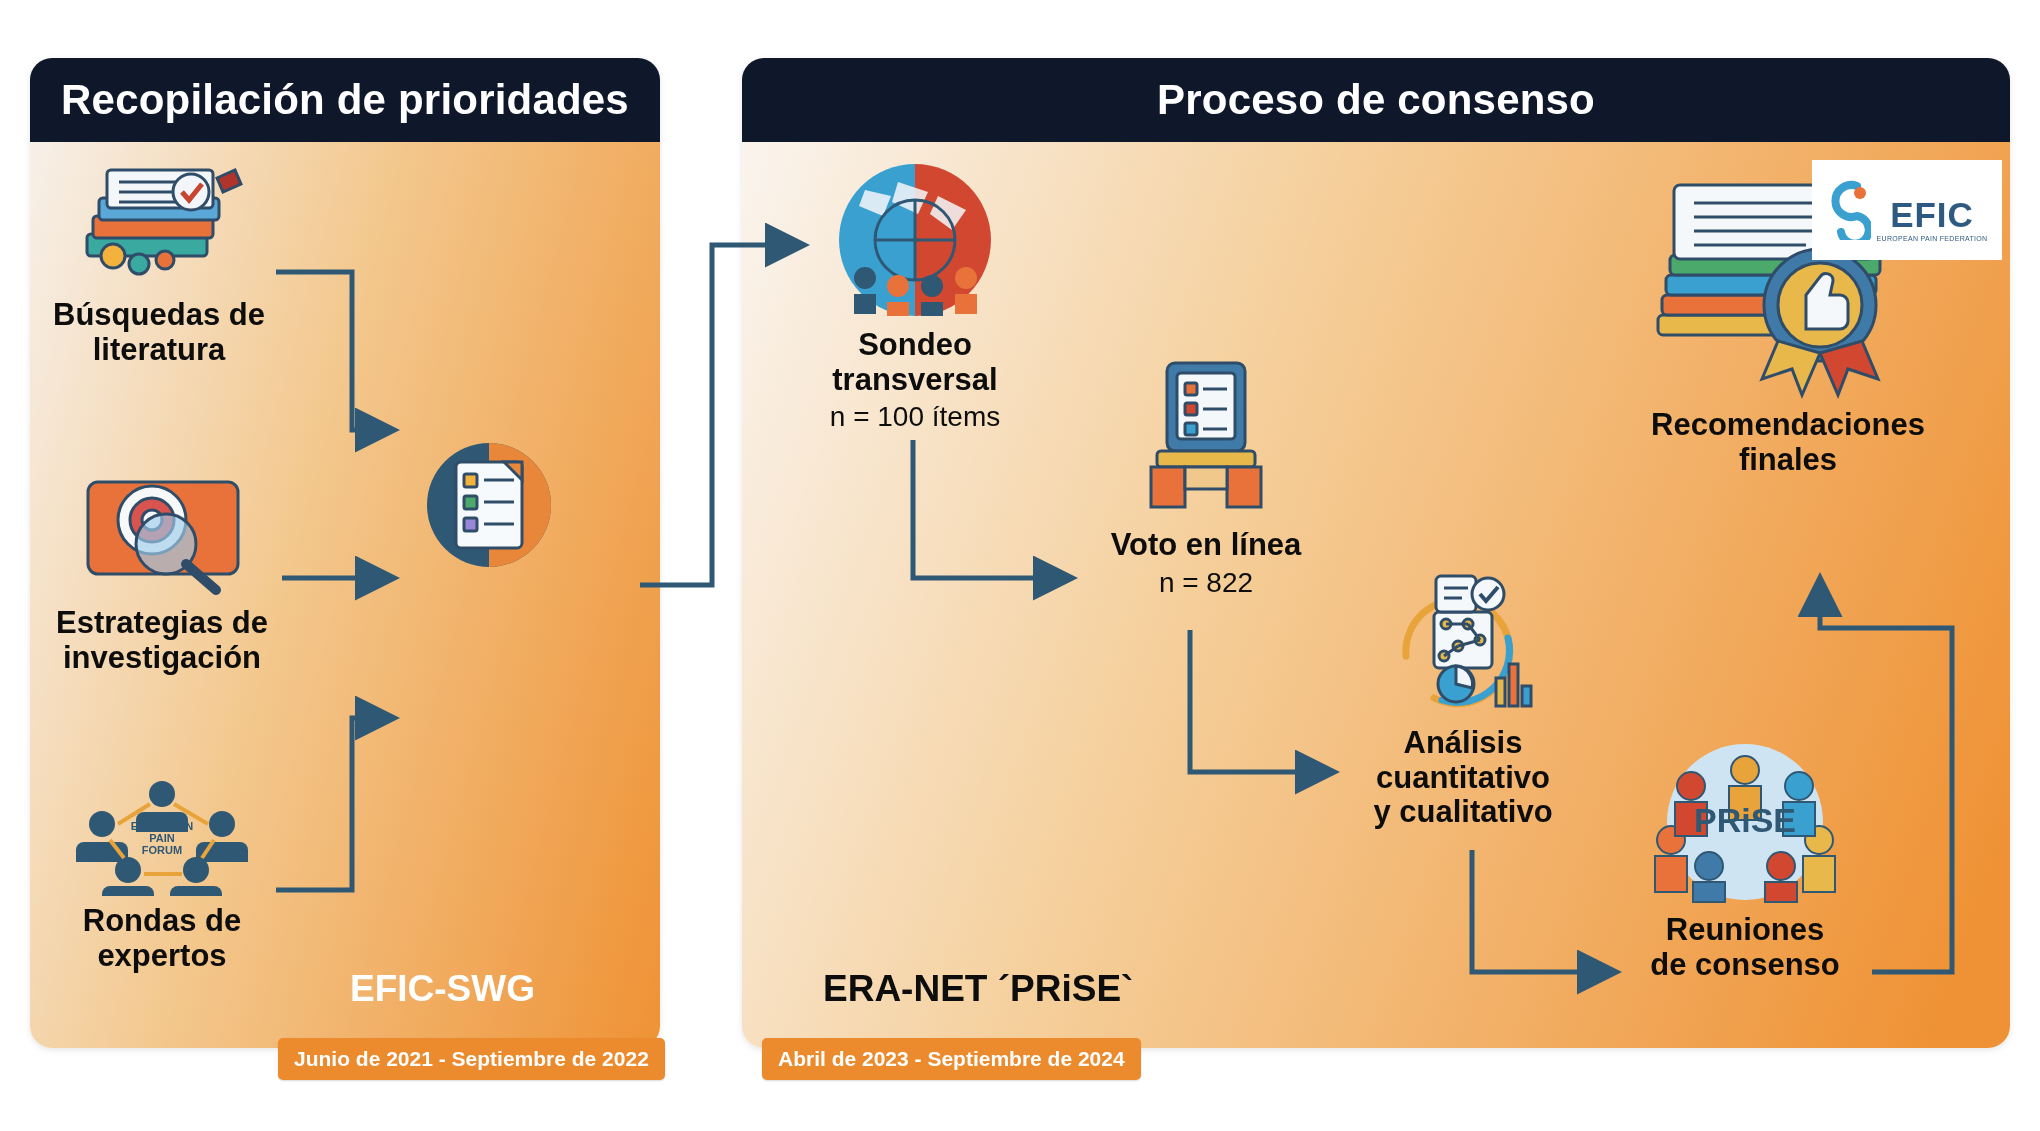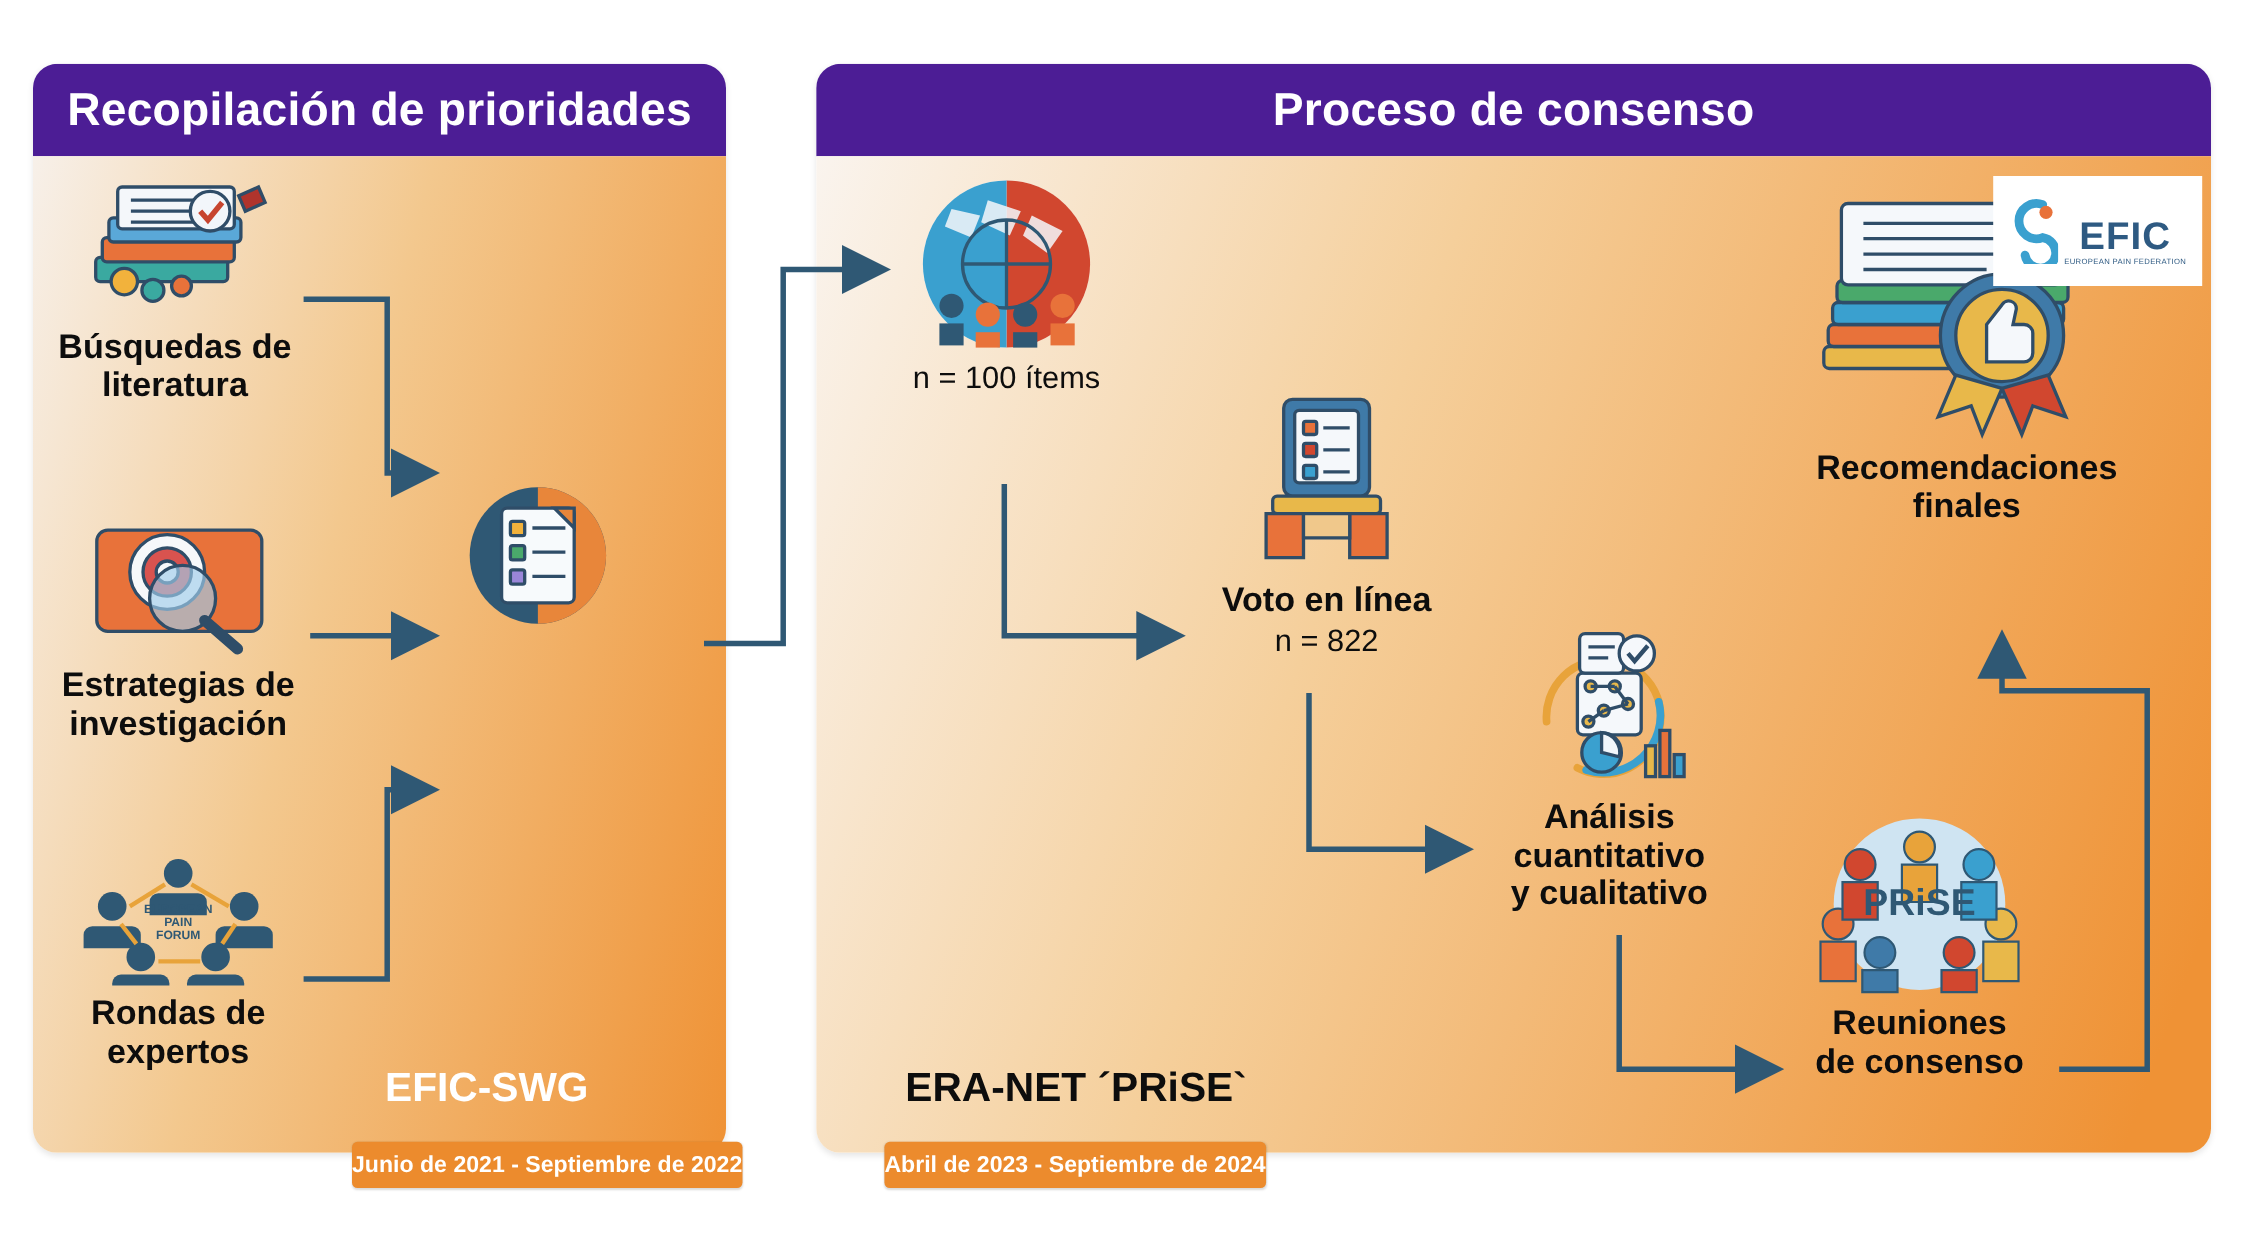--- a/index.html
+++ b/index.html
@@ -20,21 +20,21 @@
 
   
   .panel {
     position: absolute;
     border-radius: 22px;
     overflow: hidden;
     box-shadow: 0 2px 6px rgba(0,0,0,0.10);
   }
   .panel-header {
     height: 84px;
-    background: #4c1d95;
+    background: #0f172a;
     display: flex;
     align-items: center;
     justify-content: center;
     color: #ffffff;
     font-size: 42px;
     font-weight: bold;
     letter-spacing: 0.2px;
   }
   .panel-body {
     position: absolute;
@@ -95,24 +95,23 @@
     font-size: 37px;
     font-weight: bold;
   }
   .date-chip {
     position: absolute;
     background: #ec8b2d;
     color: #ffffff;
     font-size: 21px;
     font-weight: bold;
     border-radius: 5px;
-    padding: 9px 0;
+    padding: 9px 16px;
     white-space: nowrap;
     box-shadow: 0 1px 2px rgba(0,0,0,0.15);
-    margin-left: 42px;
   }
 
   
   #efic-logo-box {
     position: absolute;
     left: 1812px;
     top: 160px;
     width: 190px;
     height: 100px;
     background: #ffffff;
@@ -304,20 +303,22 @@
           <circle cx="78" cy="126" r="11" fill="#e8723a"></circle>
           <circle cx="112" cy="126" r="11" fill="#2f5874"></circle>
           <circle cx="146" cy="118" r="11" fill="#e8723a"></circle>
           <path d="M34,134 h22 v20 h-22 z" fill="#2f5874"></path>
           <path d="M67,142 h22 v14 h-22 z" fill="#e8723a"></path>
           <path d="M101,142 h22 v14 h-22 z" fill="#2f5874"></path>
           <path d="M135,134 h22 v20 h-22 z" fill="#e8723a"></path>
         </g>
       </svg>
     </div>
+    <div class="label">Sondeo
+transversal</div>
     <div class="sub">n = 100 ítems</div>
   </div>
 
   <div class="node" style="left:1056px; top:355px; width:300px;">
     <div class="icon-wrap">
       <svg width="150" height="165" viewBox="0 0 150 165">
         <g stroke="#2f4d68" stroke-width="3">
           <rect x="36" y="8" width="78" height="88" rx="8" fill="#3f7aa8"></rect>
           <rect x="46" y="18" width="58" height="66" rx="4" fill="#f5f8fb"></rect>
           <rect x="54" y="28" width="12" height="12" rx="2" fill="#e8723a"></rect>

